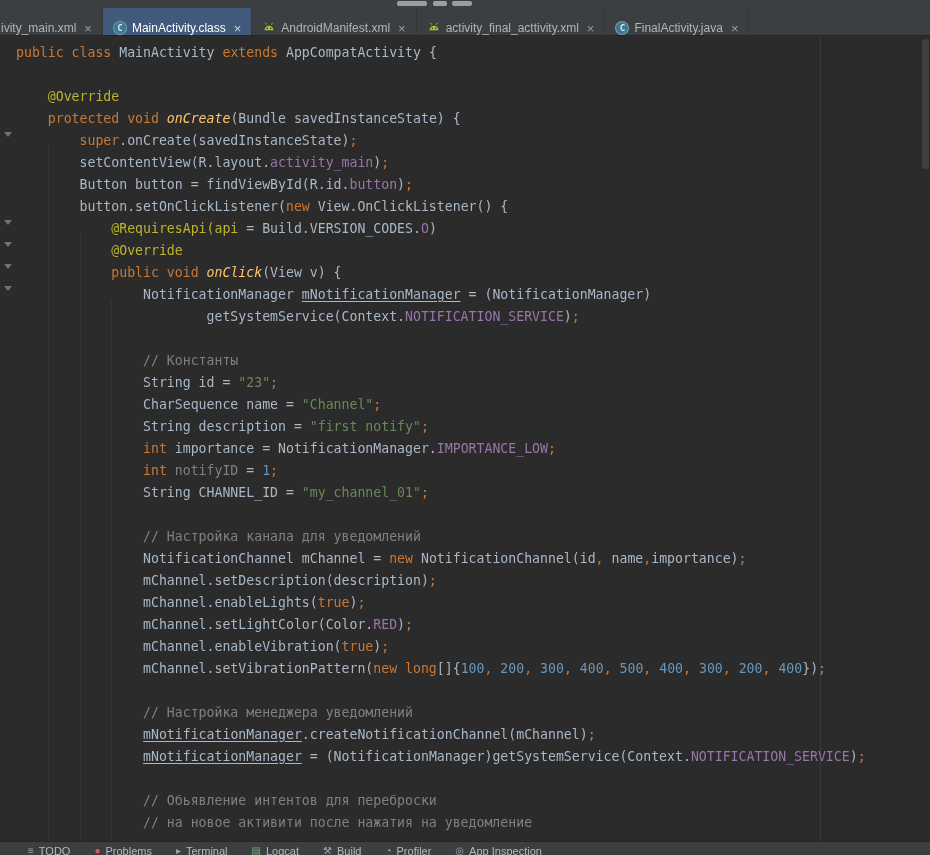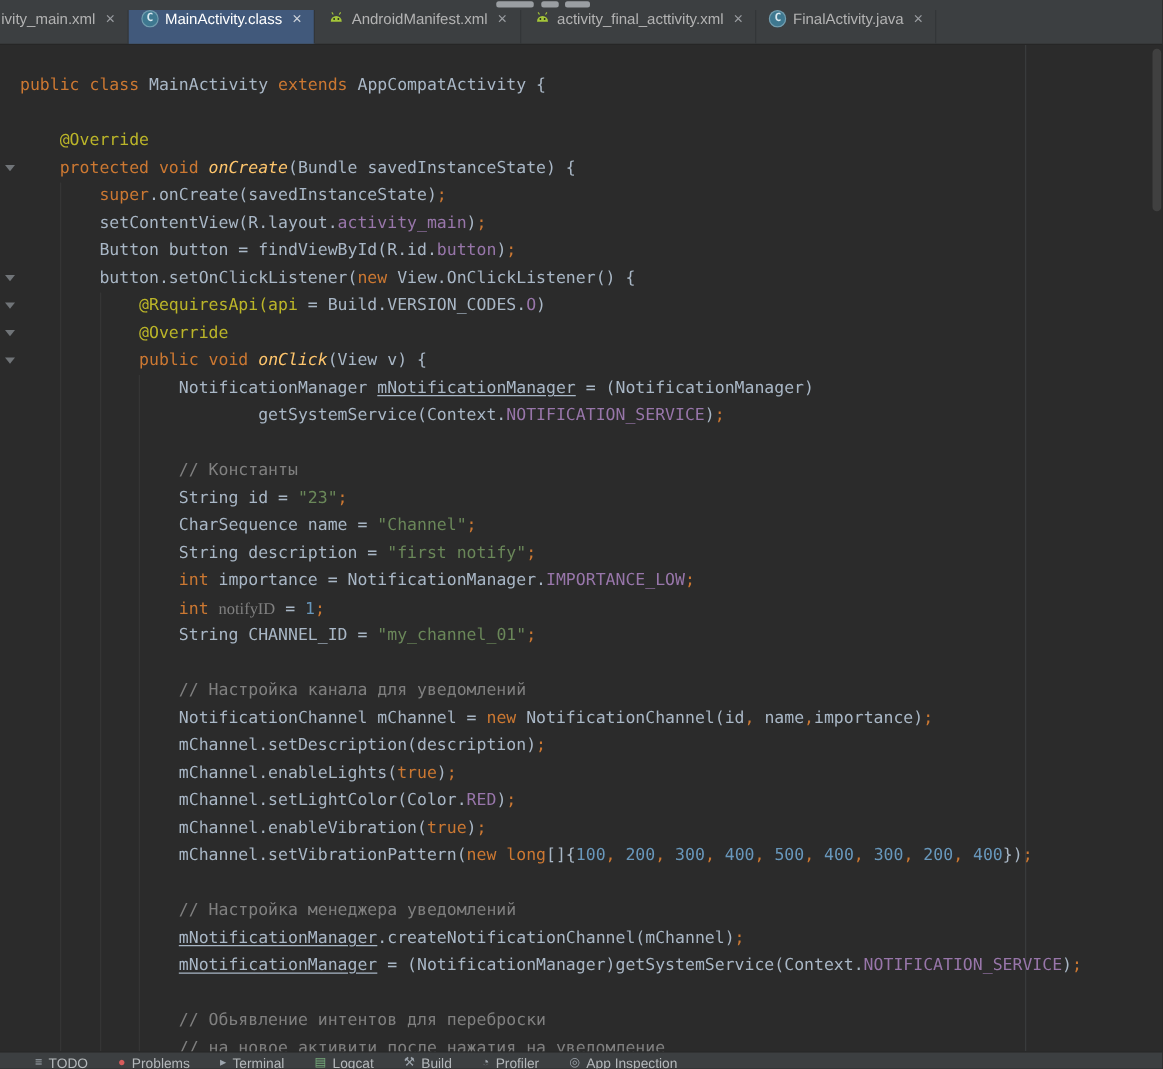--- a/index.html
+++ b/index.html
@@ -5,59 +5,59 @@
   * { box-sizing: border-box; margin: 0; padding: 0; }
   html,body { width:930px; height:855px; overflow:hidden; background:#2b2b2b;
               font-family:"Liberation Sans", sans-serif; }
 
   
   .topbar { position:relative; height:8px; background:#3c3f41; }
   .tbtn  { position:absolute; top:1px; height:5px; border-radius:2px; background:#9a9ea2; }
 
   
   .tabbar { display:flex; height:28px; background:#3c3f41; border-bottom:1px solid #262626; }
-  .tab { display:flex; align-items:flex-start; gap:5px; padding:0 10px; font-size:12px;
+  .tab { display:flex; align-items:flex-end; gap:5px; padding:0 10px; font-size:12px;
          color:#b3b3b3; border-right:1px solid #333638; white-space:nowrap; cursor:default; }
   .tab.first { padding-left:1px; }
   .tab.selected { background:var(--selbg,#41597b); color:#ffffff; }
   .tab .close { font-size:13px; line-height:1; color:#9a9da1; margin-left:3px; }
   .tab.selected .close { color:#cdd3da; }
   .cicon { width:14px; height:14px; border-radius:50%; background:#3e7890; color:#d9e8f0;
            font:700 9px "DejaVu Sans Mono", monospace; display:inline-flex; align-items:center;
            justify-content:center; box-shadow:inset 0 0 0 1px rgba(255,255,255,.28); flex:none; }
   .aicon { display:inline-flex; width:14px; height:14px; flex:none; }
 
   
   .editor { position:relative; height:805px; background:#2b2b2b; overflow:hidden; }
   .gutter { position:absolute; left:0; top:0; bottom:0; width:16px; }
   .fold { position:absolute; left:4px; width:0; height:0;
           border-left:4px solid transparent; border-right:4px solid transparent;
           border-top:5px solid #707478; }
-  .code { position:absolute; left:16px; top:22px; white-space:pre;
+  .code { position:absolute; left:16px; top:6px; white-space:pre;
           font:13.2px/22px "DejaVu Sans Mono", monospace; color:#a9b7c6; }
   .line { height:22px; }
   .iguide { position:absolute; width:1px; background:#353535; bottom:0; }
   .ig1 { left:48px;  top:110px; }
   .ig2 { left:80px;  top:198px; }
   .ig3 { left:111px; top:264px; }
   .mguide { position:absolute; left:820px; top:0; bottom:0; width:1px; background:#393b3c; }
   .thumb { position:absolute; right:1px; top:3px; width:7px; height:130px;
            border-radius:4px; background:rgba(255,255,255,.10); }
 
   
   .sk { color:var(--pk); }
   .st { color:var(--pt); }
   .sd { color:var(--pd);font-style:italic; }
   .sa { color:var(--pa); }
   .ss { color:var(--ps); }
   .sn { color:var(--pn); }
   .sc { color:var(--pc); }
   .sf { color:var(--pf); }
   .su { color:var(--pu); text-decoration:underline; text-underline-offset:2px; }
-  .sg { color:var(--pg);font-family:Liberation Serif, serif; }
+  .sg { color:var(--pg); }
 
   
   .statusbar { height:14px; background:#3c3f41; border-top:1px solid #262626;
                display:flex; align-items:flex-start; padding-left:28px; overflow:hidden; }
   .sitem { display:flex; align-items:center; gap:5px; margin-right:24px; height:18px;
            font-size:11px; color:#b5b9bc; white-space:nowrap; }
   .sicon { font-size:10px; line-height:1; }
 </style>
 </head>
 <body>

